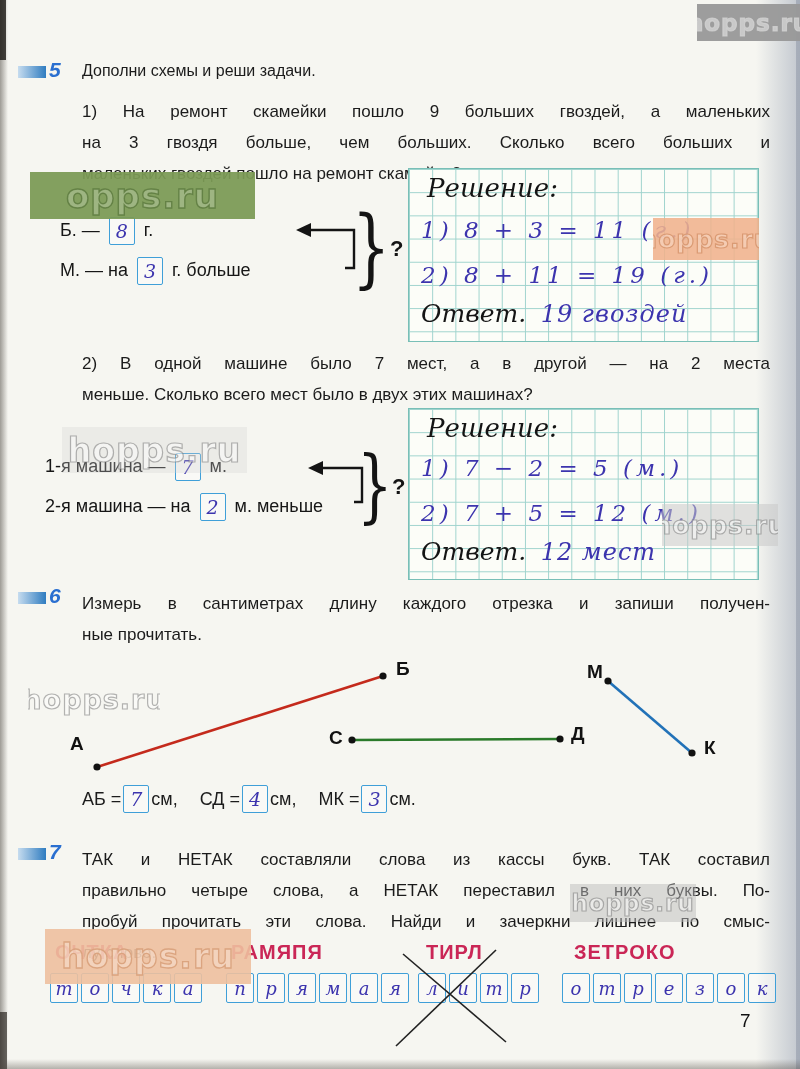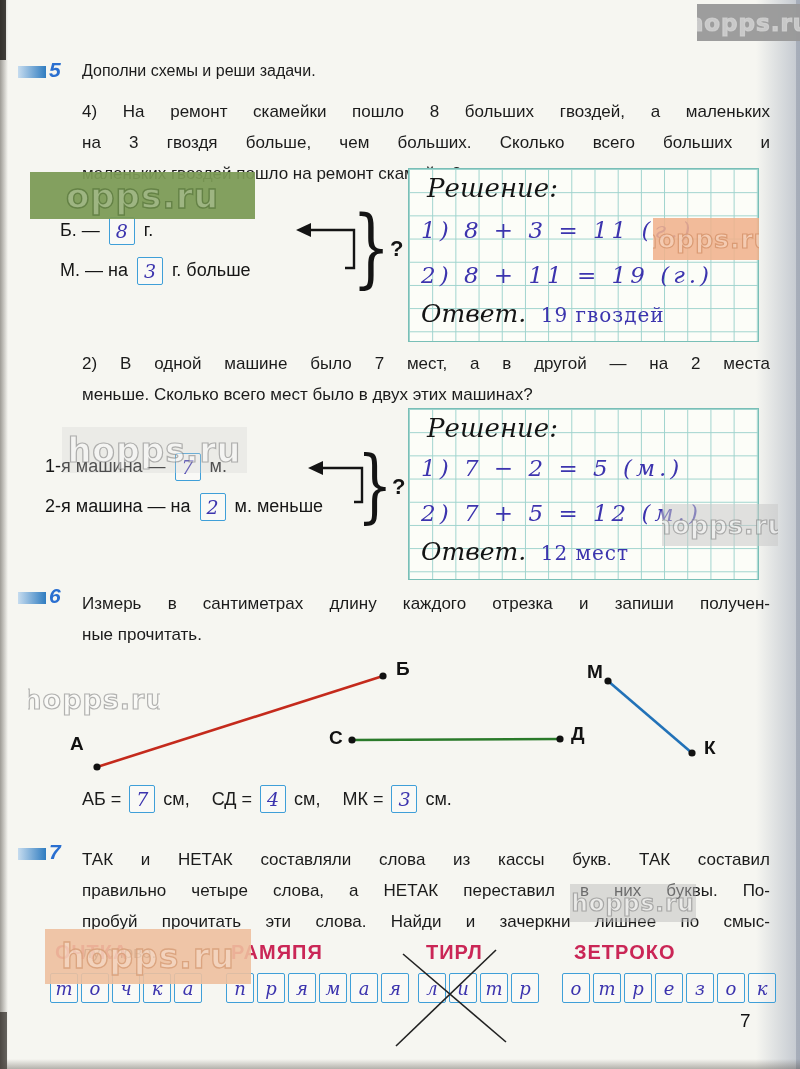--- a/index.html
+++ b/index.html
@@ -65,26 +65,26 @@
   .solution-grid{position:absolute;width:349px;background-color:#fcfdf8;
     background-image:linear-gradient(to right,#9ed3cd 1px,transparent 1px),
                      linear-gradient(to bottom,#9ed3cd 1px,transparent 1px);
     background-size:23.2px 23.2px;border:1px solid #79bfb7;}
   .sol-heading{position:absolute;left:18px;top:4px;font-family:"DejaVu Serif",serif;
     font-style:italic;font-size:26px;color:#141414;}
   .sol-step{position:absolute;left:12px;font-family:"DejaVu Serif",serif;font-style:italic;
     font-size:23px;color:#3c34ae;letter-spacing:4px;white-space:nowrap;}
   .sol-answer{position:absolute;left:12px;white-space:nowrap;}
   .sol-answer .lbl{font-family:"DejaVu Serif",serif;font-style:italic;font-size:25px;color:#141414;}
-  .sol-answer .val{font-family:"DejaVu Serif",serif;font-size:20px;color:#3c34ae;letter-spacing:1px;margin-left:10px;}
+  .sol-answer .val{font-family:"DejaVu Serif",serif;font-style:italic;font-size:24px;color:#3c34ae;letter-spacing:1px;margin-left:10px;}
 
   
   .seg-label{position:absolute;font-weight:bold;font-size:19px;color:#111;}
   .meas-row{position:absolute;left:82px;top:785px;display:flex;gap:22px;align-items:center;font-size:18px;}
-  .meas-group{display:flex;align-items:center;gap:8px;white-space:nowrap;}
+  .meas-group{display:flex;align-items:center;gap:2px;white-space:nowrap;}
 
   
   .word-group{position:absolute;z-index:5;}
   .word-label{font-weight:bold;font-size:20px;letter-spacing:1px;color:#ca2656;padding-left:5px;}
   .letter-row{display:flex;gap:3px;margin-top:9px;}
   .letter-box{display:flex;align-items:center;justify-content:center;width:26px;height:28px;
     border:1.6px solid #3f9fd8;border-radius:2px;background:rgba(255,255,255,.35);
     font-family:"DejaVu Serif",serif;font-style:italic;font-size:18px;color:#3c34ae;}
   .cross-svg{position:absolute;left:392px;top:946px;z-index:10;}
 
@@ -99,21 +99,21 @@
 <div class="right-shadow"></div>
 <div class="right-edge"></div>
 <div class="bottom-shadow"></div>
 <div class="ink-blot"></div>
 
 <div class="task-bar" style="left:18px;top:66px;"></div>
 <div class="task-num" style="left:49px;top:58px;">5</div>
 <div class="task-title" style="left:82px;top:62px;">Дополни схемы и реши задачи.</div>
 
 <div class="tblock" style="left:82px;top:96px;">
-  <div class="ln">4) На ремонт скамейки пошло 8 больших гвоздей, а маленьких</div>
+  <div class="ln">1) На ремонт скамейки пошло 9 больших гвоздей, а маленьких</div>
   <div class="ln">на 3 гвоздя больше, чем больших. Сколько всего больших и</div>
   <div class="ln">маленьких гвоздей пошло на ремонт скамейки?</div>
 </div>
 
 <div class="schema" style="left:60px;top:217px;">
   <div class="schema-row">
     <span>Б. —</span>
     <span class="ans-box">8</span>
     <span>г.</span>
   </div>

